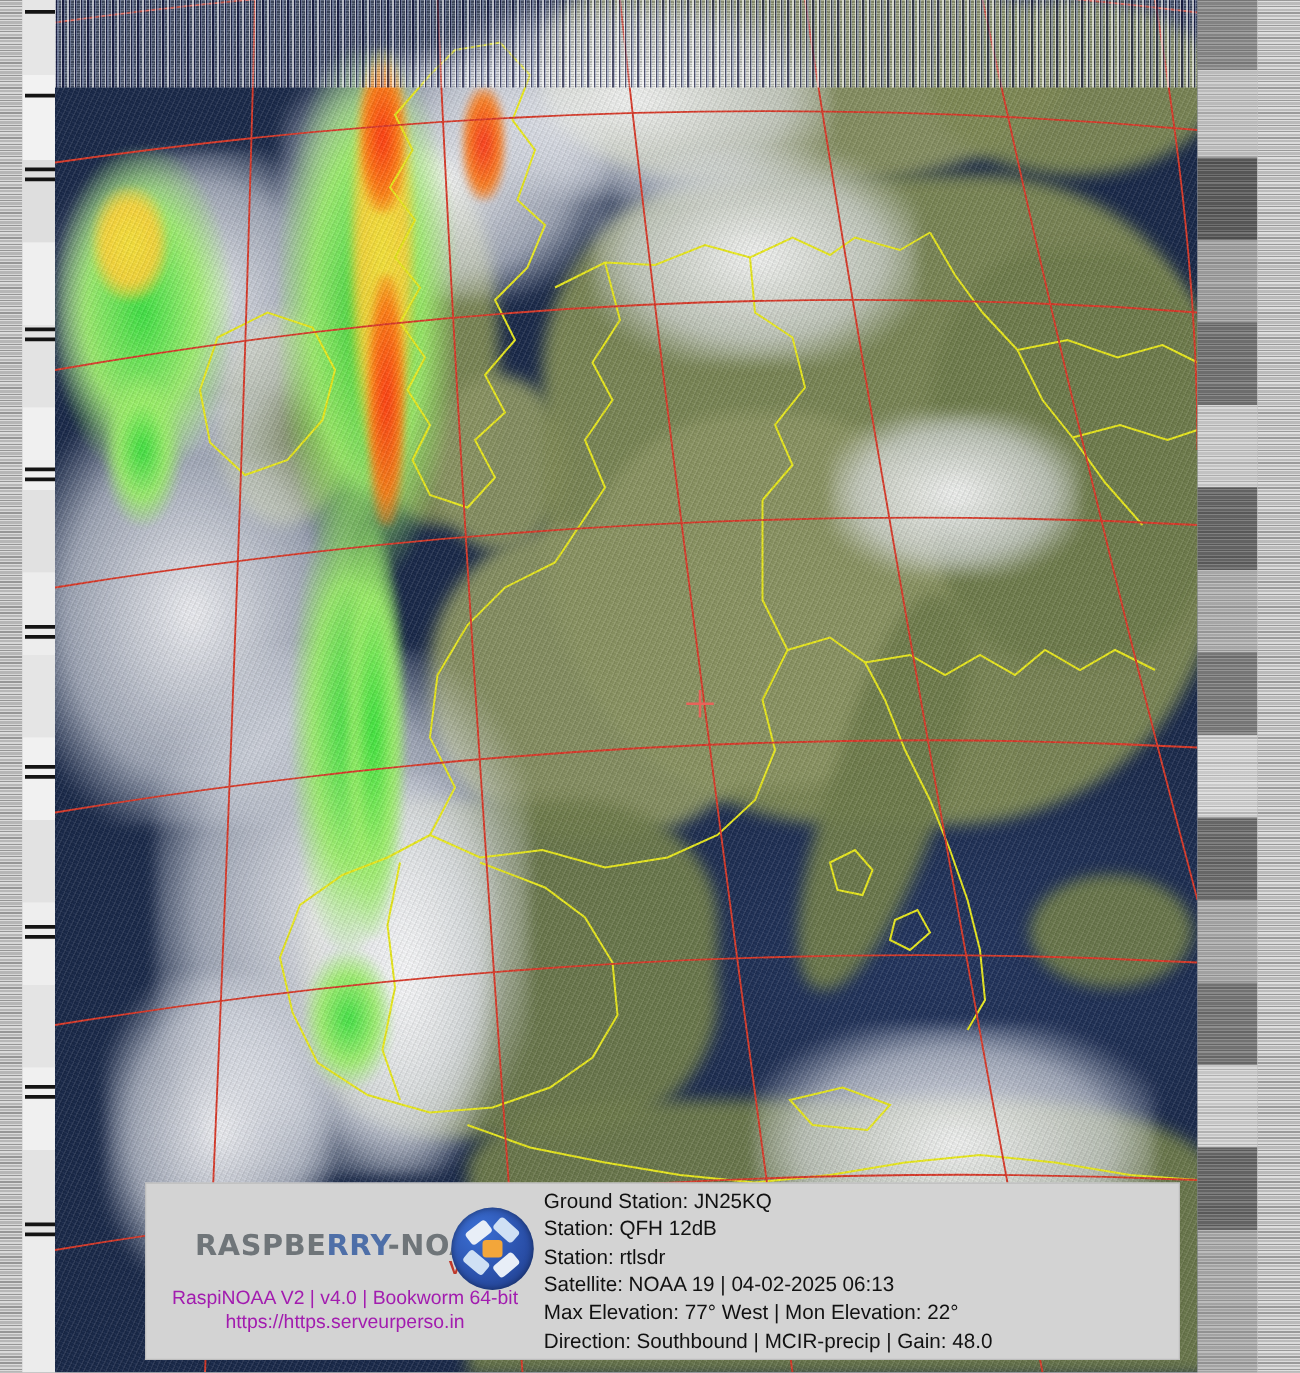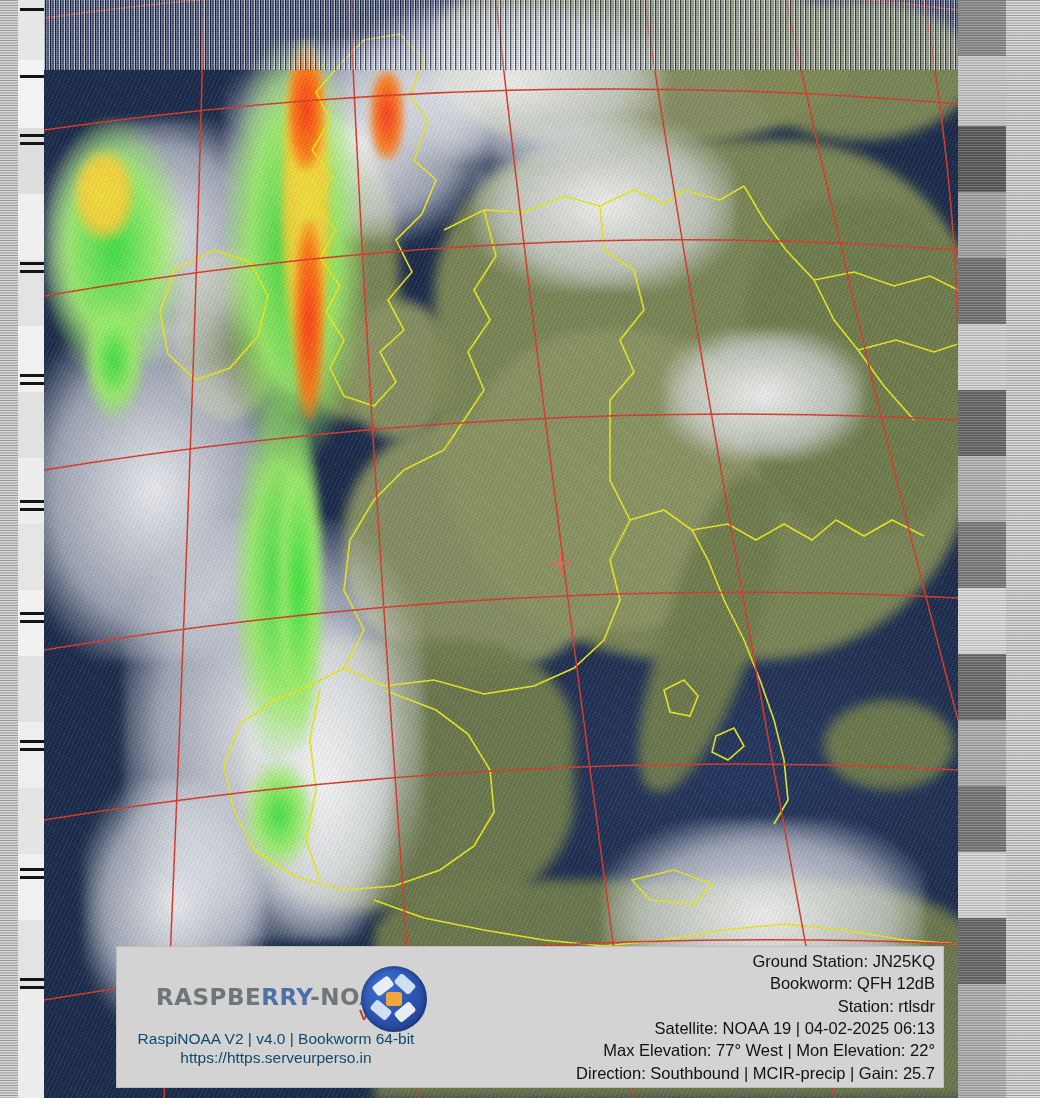--- a/index.html
+++ b/index.html
@@ -173,27 +173,27 @@
     box-shadow: inset 0 0 6px rgba(0,0,0,.45);
   }
   .badge-blade {
     position: absolute;
     border-radius: 3px;
   }
   #brand-lines {
     text-align: center;
     line-height: 1.22;
     font-size: 15.5px;
-    color: #0c4a6e;
+    color: #a21caf;
   }
   #meta-block {
     flex: 1;
     display: flex;
     flex-direction: column;
-    align-items: flex-end;
+    align-items: flex-start;
     justify-content: center;
     gap: 2px;
     font-size: 16.5px;
     color: #111;
     line-height: 1.24;
     padding-right: 8px;
   }
   .meta-row { white-space: nowrap; }
 
   
@@ -401,22 +401,22 @@
         </div>
       </div>
       <div id="brand-lines">
         <div>RaspiNOAA V2 | v4.0 | Bookworm 64-bit</div>
         <div>https://https.serveurperso.in</div>
       </div>
     </div>
 
     <div id="meta-block">
       <div class="meta-row">Ground Station: JN25KQ</div>
-      <div class="meta-row">Bookworm: QFH 12dB</div>
+      <div class="meta-row">Station: QFH 12dB</div>
       <div class="meta-row">Station: rtlsdr</div>
       <div class="meta-row">Satellite: NOAA 19 | 04-02-2025 06:13</div>
       <div class="meta-row">Max Elevation: 77° West | Mon Elevation: 22°</div>
-      <div class="meta-row">Direction: Southbound | MCIR-precip | Gain: 25.7</div>
+      <div class="meta-row">Direction: Southbound | MCIR-precip | Gain: 48.0</div>
     </div>
 
   </div>
 
 </div>
 
 </body></html>

